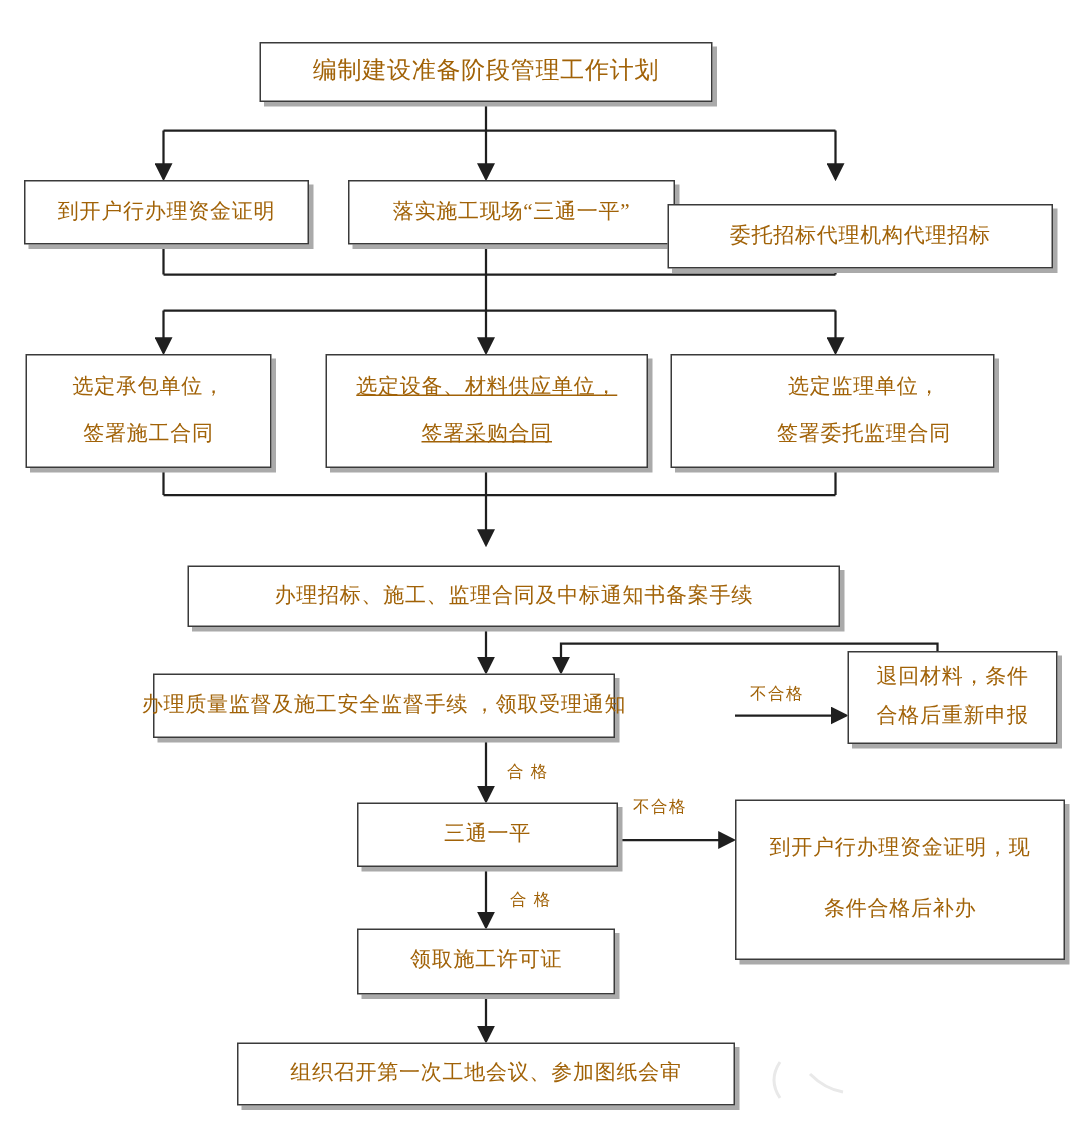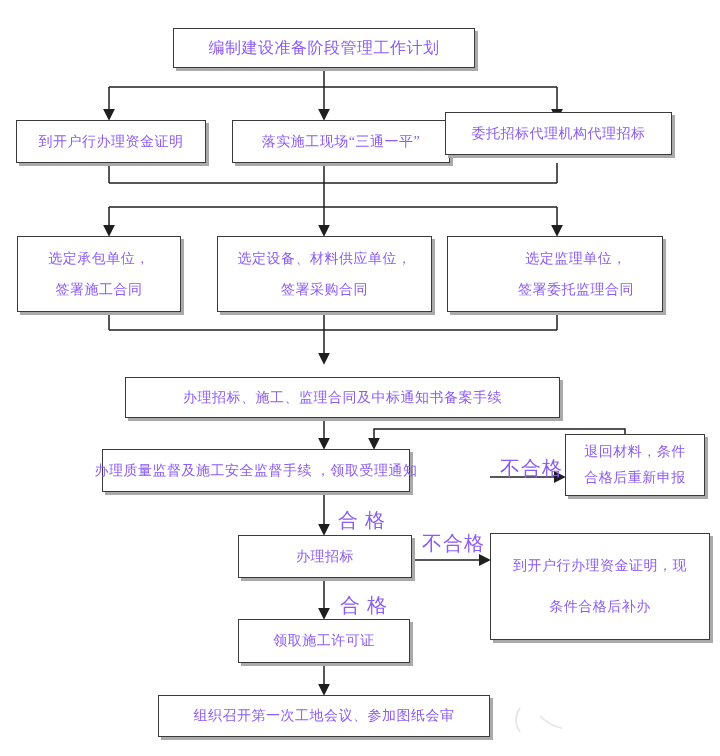--- a/index.html
+++ b/index.html
@@ -2,21 +2,21 @@
 <html><head>
 <meta charset="utf-8">
 <style>
   html, body { margin: 0; padding: 0; background: #ffffff; }
   #canvas {
     position: relative;
     width: 720px;
     height: 756px;
     background: #ffffff;
     font-family: "Liberation Serif", "DejaVu Serif", serif;
-    color: #8b5cf6;
+    color: #a16207;
     overflow: hidden;
   }
   #wires {
     position: absolute;
     left: 0; top: 0;
     width: 720px; height: 756px;
     z-index: 1;
   }
   .node {
     position: absolute;
@@ -32,21 +32,21 @@
     z-index: 2;
     font-size: 14px;
     letter-spacing: 0.5px;
     line-height: 1.25;
   }
   .node .line { display: block; white-space: nowrap; }
   .node.title-node { font-size: 16px; }
   .edge-label {
     position: absolute;
     z-index: 3;
-    font-size: 20px;
+    font-size: 11px;
     letter-spacing: 1px;
     white-space: nowrap;
   }
 </style>
 </head>
 <body>
 
 <div id="canvas">
 
   <svg id="wires" viewBox="0 0 720 756" xmlns="http://www.w3.org/2000/svg">
@@ -101,29 +101,29 @@
   <div class="node title-node" style="left:173px; top:28px; width:302px; height:40px;">
     <span class="line">编制建设准备阶段管理工作计划</span>
   </div>
 
   <div class="node" style="left:16px; top:120px; width:190px; height:43px;">
     <span class="line">到开户行办理资金证明</span>
   </div>
   <div class="node" style="left:232px; top:120px; width:218px; height:43px;justify-content:center;">
     <span class="line">落实施工现场“三通一平”</span>
   </div>
-  <div class="node" style="left:445px; top:112px; width:227px; height:43px;justify-content:center;">
+  <div class="node" style="left:445px; top:136px; width:257px; height:43px;justify-content:center;">
     <span class="line">委托招标代理机构代理招标</span>
   </div>
 
   <div class="node" style="left:17px; top:236px; width:164px; height:76px;">
     <span class="line">选定承包单位，</span>
     <span class="line">签署施工合同</span>
   </div>
-  <div class="node" style="left:217px; top:236px; width:215px; height:76px;">
+  <div class="node" style="left:217px; top:236px; width:215px; height:76px;text-decoration:underline;">
     <span class="line">选定设备、材料供应单位，</span>
     <span class="line">签署采购合同</span>
   </div>
   <div class="node" style="left:447px; top:236px; width:216px; height:76px;padding-left:42px;">
     <span class="line">选定监理单位，</span>
     <span class="line">签署委托监理合同</span>
   </div>
 
   <div class="node" style="left:125px; top:377px; width:435px; height:41px;">
     <span class="line">办理招标、施工、监理合同及中标通知书备案手续</span>
@@ -131,21 +131,21 @@
 
   <div class="node" style="left:102px; top:449px; width:308px; height:43px;">
     <span class="line">办理质量监督及施工安全监督手续 ，领取受理通知</span>
   </div>
   <div class="node" style="left:565px; top:434px; width:140px; height:62px;">
     <span class="line">退回材料，条件</span>
     <span class="line">合格后重新申报</span>
   </div>
 
   <div class="node" style="left:238px; top:535px; width:174px; height:43px;">
-    <span class="line">办理招标</span>
+    <span class="line">三通一平</span>
   </div>
   <div class="node" style="left:490px; top:533px; width:220px; height:107px;">
     <span class="line">到开户行办理资金证明，现</span>
     <span class="line">条件合格后补办</span>
   </div>
 
   <div class="node" style="left:238px; top:619px; width:172px; height:44px;">
     <span class="line">领取施工许可证</span>
   </div>
 

